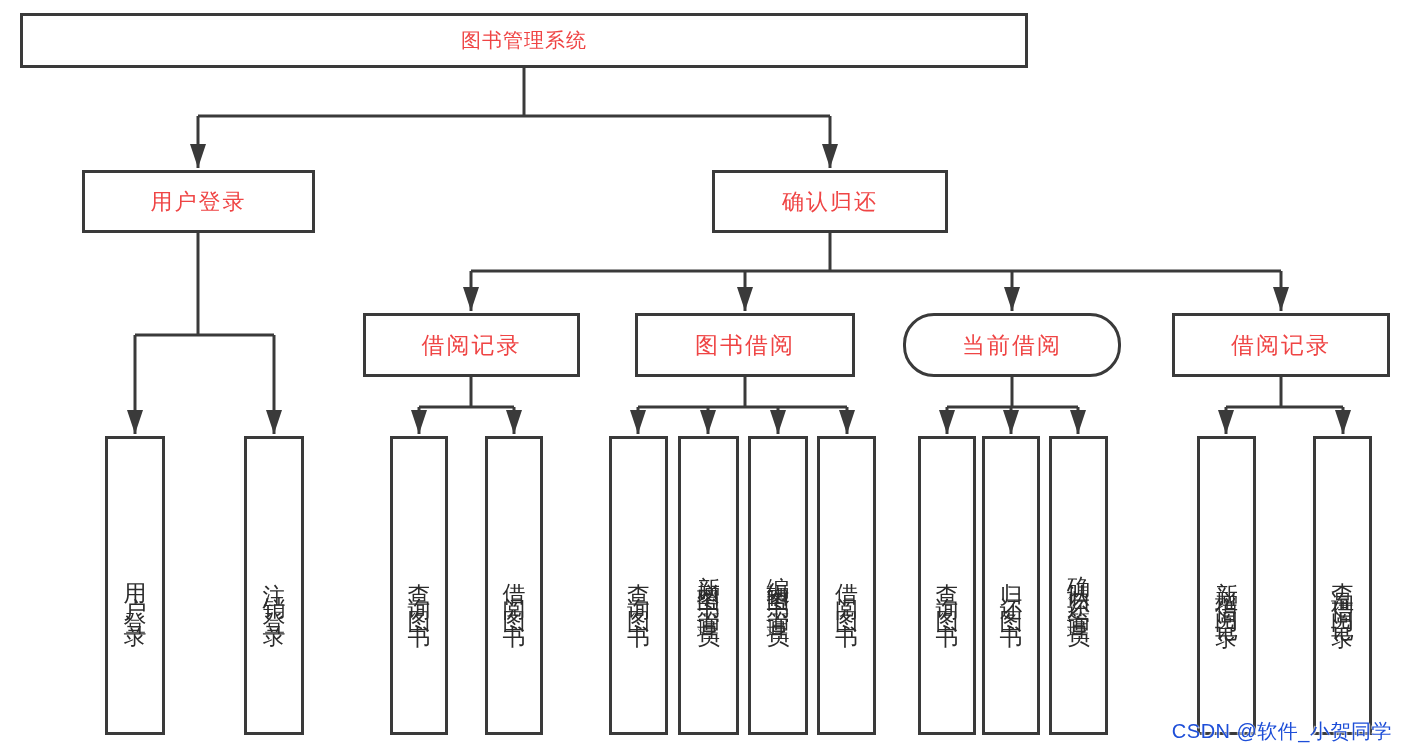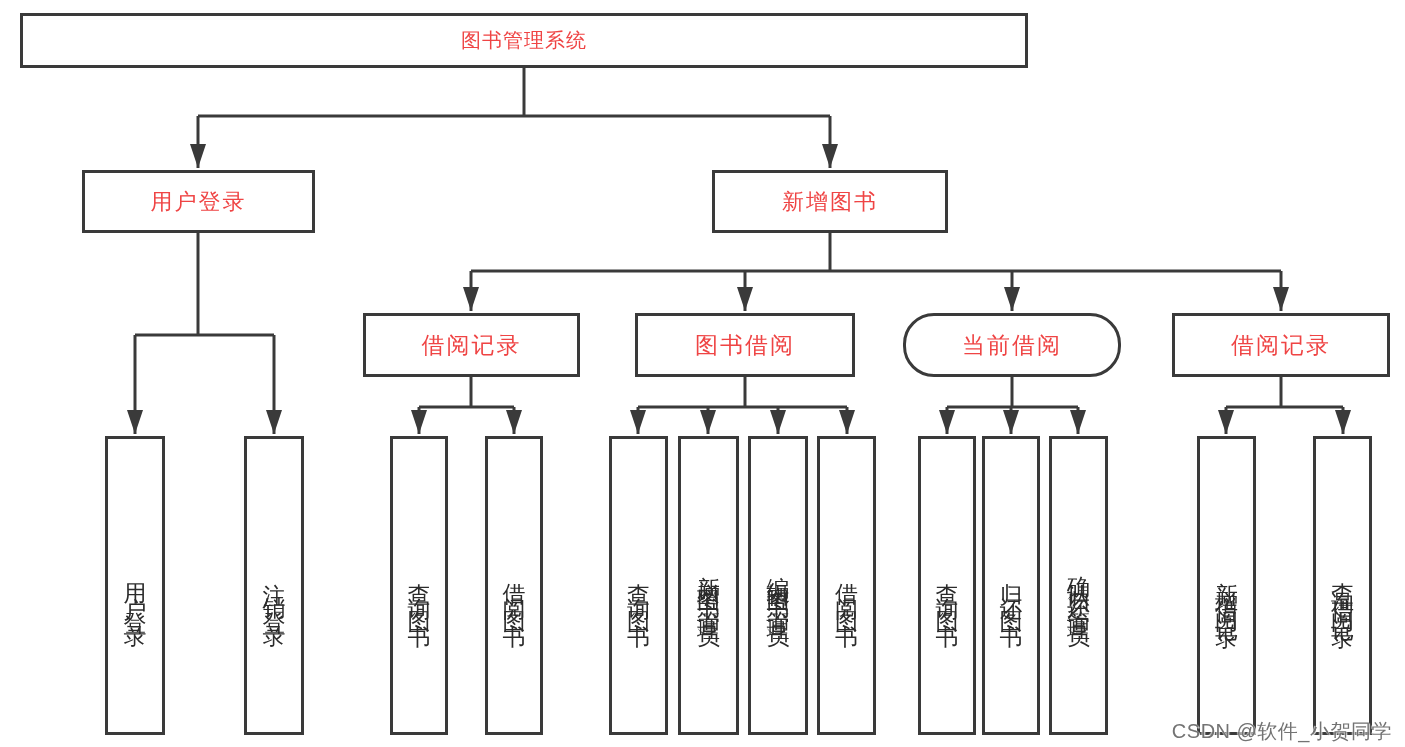--- a/index.html
+++ b/index.html
@@ -37,21 +37,21 @@
     white-space:nowrap;
   }
   .sp4{letter-spacing:14px;transform:translateY(7px);}
   .sp6{letter-spacing:9px;transform:translateY(5px);}
   .sp9{letter-spacing:7px;transform:translateY(4px);}
   .watermark{
     position:absolute;
     right:13px;
     bottom:2px;
     font-size:20px;
-    color:#737373;
+    color:#1d4ed8;
     letter-spacing:0.5px;
     text-shadow:1px 1px 1px rgba(255,255,255,0.95), -1px -1px 1px rgba(255,255,255,0.7);
     white-space:nowrap;
     text-align:center;
   }
 </style>
 </head>
 <body>
 
 <div class="canvas">
@@ -107,21 +107,21 @@
   </svg>
 
   <div class="box root" style="left:20px;top:13px;width:1008px;height:55px;">
     <span class="lbl">图书管理系统</span>
   </div>
 
   <div class="box lvl2" style="left:82px;top:170px;width:233px;height:63px;">
     <span class="lbl">用户登录</span>
   </div>
   <div class="box lvl2" style="left:712px;top:170px;width:236px;height:63px;">
-    <span class="lbl">新增图书</span>
+    <span class="lbl">确认归还</span>
   </div>
 
   <div class="box lvl3" style="left:363px;top:313px;width:217px;height:64px;">
     <span class="lbl">借阅记录</span>
   </div>
   <div class="box lvl3" style="left:635px;top:313px;width:220px;height:64px;">
     <span class="lbl">图书借阅</span>
   </div>
   <div class="box lvl3" style="left:903px;top:313px;width:218px;height:64px;border-radius:31px;">
     <span class="lbl">当前借阅</span>

